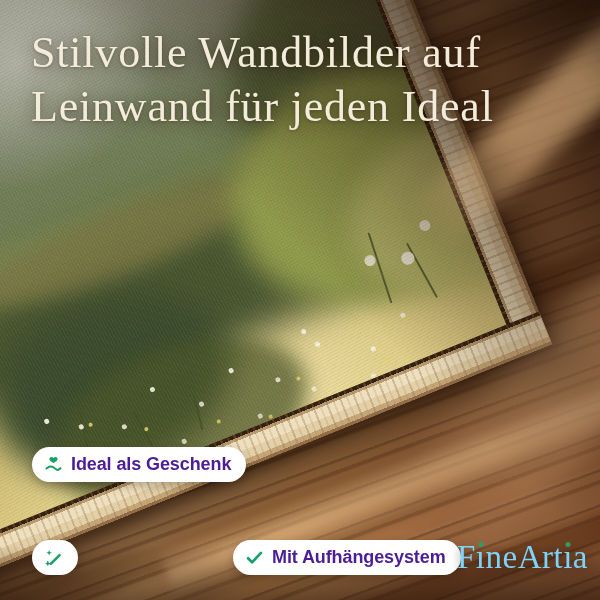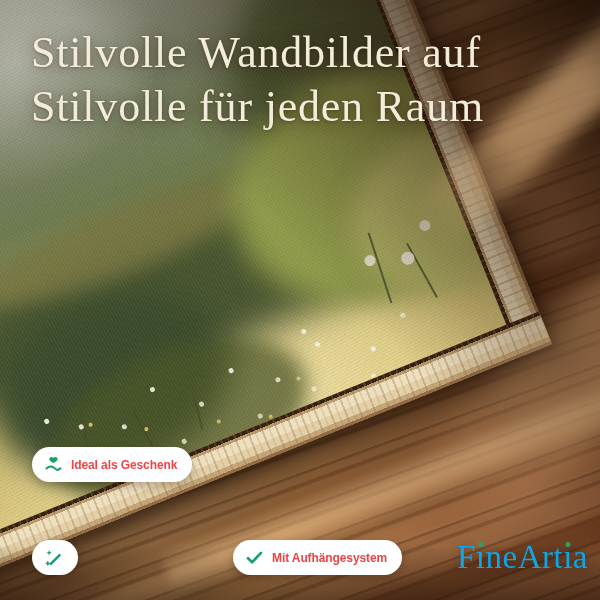--- a/index.html
+++ b/index.html
@@ -102,32 +102,32 @@
   .headline{position:absolute;left:31px;top:26px;margin:0;z-index:10;
     font-family:"Liberation Serif","DejaVu Serif",serif;font-weight:400;
     font-size:44px;line-height:1.22;letter-spacing:.8px;color:#f3ecdb;
     text-shadow:0 2px 16px rgba(40,24,8,.5),0 1px 3px rgba(40,24,8,.3);}
   .hl-line{display:block;white-space:nowrap;}
 
   
   .badge{position:absolute;z-index:10;display:flex;align-items:center;gap:8px;
     height:35px;padding:0 15px 0 11px;background:#fff;border-radius:18px;
     box-shadow:0 4px 10px rgba(40,22,8,.28);white-space:nowrap;}
-  .blabel{font-size:12px;font-weight:700;letter-spacing:-.1px;color:#ef4444;}
+  .blabel{font-size:18px;font-weight:700;letter-spacing:-.1px;color:#4c1d95;}
   .bicon{display:flex;align-items:center;justify-content:center;width:20px;height:20px;}
   .b1{left:32px;top:447px;} .b2{left:32px;top:493px;}
   .b3{left:32px;top:540px;} .b4{left:233px;top:540px;}
   .flag{width:19px;height:19px;border-radius:50%;
     background:linear-gradient(to bottom,#AE1C28 0 34%,#F7F7F5 34% 66%,#21468B 66%);
     box-shadow:inset 0 0 0 1px rgba(0,0,0,.1);}
 
   
   .brand{position:absolute;right:12px;bottom:24px;z-index:10;
     font-family:"Liberation Serif","DejaVu Serif",serif;font-size:33px;
-    letter-spacing:.5px;color:#0ea5e9;text-shadow:0 2px 10px rgba(40,20,5,.45);}
+    letter-spacing:.5px;color:#7dd3fc;text-shadow:0 2px 10px rgba(40,20,5,.45);}
   .brand .li{position:relative;display:inline-block;}
   .brand .idot{position:absolute;left:50%;top:3px;transform:translateX(-50%);
     width:5px;height:5px;border-radius:50%;background:#2e9e63;}
 </style>
 </head>
 <body>
 
 <div class="stage">
 
   <div class="wood"></div>
@@ -156,21 +156,21 @@
     <div class="frame-bottom"></div>
   </div>
 
   <div class="corner-shade"></div>
   <div class="streak s1"></div>
   <div class="streak s2"></div>
   <div class="bottom-shade"></div>
 
   <h1 class="headline">
     <span class="hl-line">Stilvolle Wandbilder auf</span>
-    <span class="hl-line">Stilvolle für jeden Raum</span>
+    <span class="hl-line">Leinwand für jeden Ideal</span>
   </h1>
 
   <div class="badge b1">
     <span class="bicon">
       <svg viewBox="0 0 20 20" width="19" height="19">
         <path fill="#17A267" d="M10 3.2 C9 1.8 6.9 1.7 6 3.1 c-.9 1.5-.1 3.1 4 5.4 4.1-2.3 4.9-3.9 4-5.4 C13.1 1.7 11 1.8 10 3.2z"></path>
         <path fill="none" stroke="#17A267" stroke-width="2.1" stroke-linecap="round" d="M2.6 14.2 q4-3.6 7.6-1 l2.9 2.1 q1.1.8 2.1.1 l2.3-1.5"></path>
       </svg>
     </span>
     <span class="blabel">Ideal als Geschenk</span>

